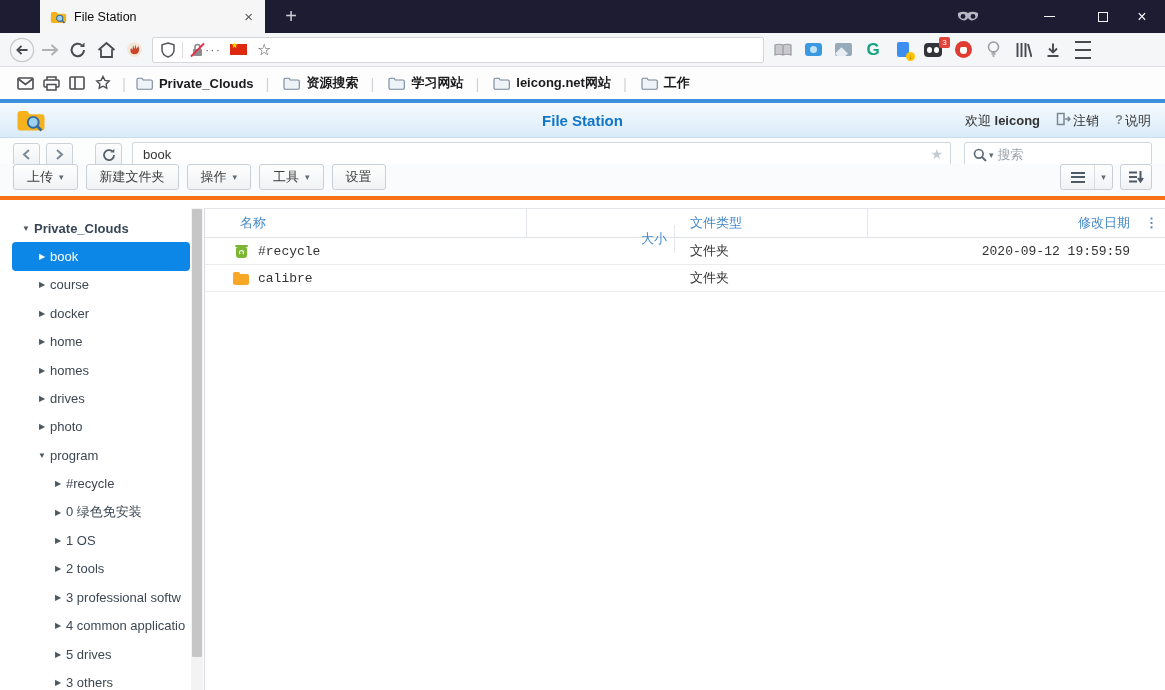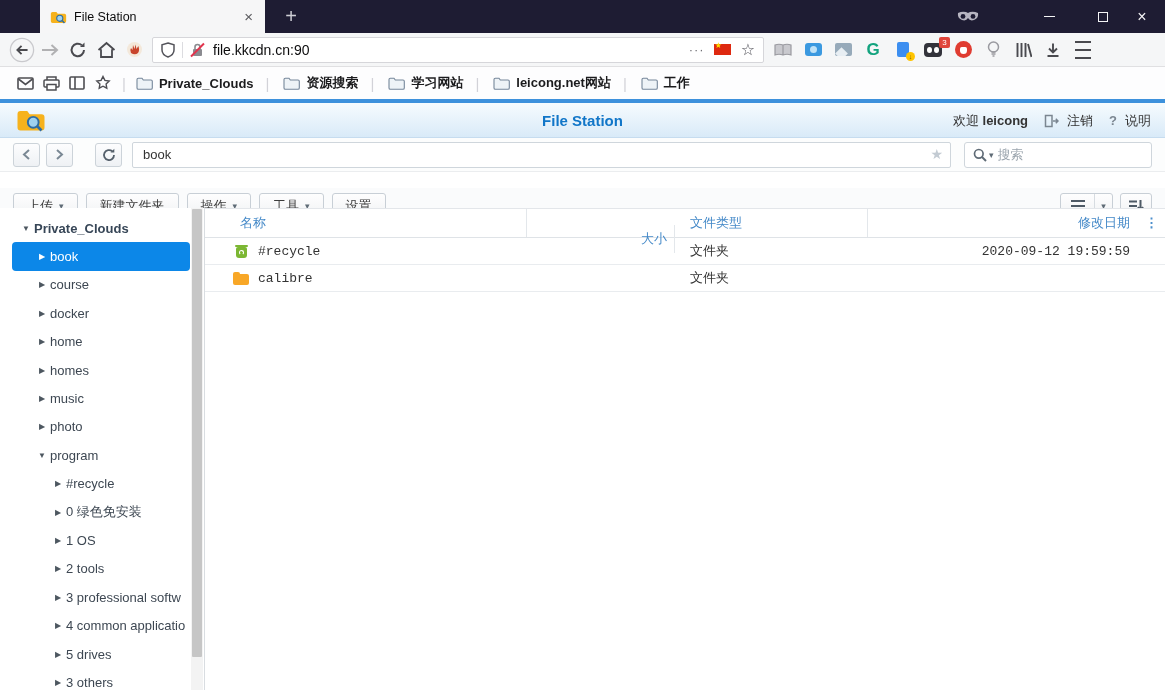--- a/index.html
+++ b/index.html
@@ -54,34 +54,34 @@
   .bm-label { font-size:13px; color:#1b1b1d; font-weight:600; white-space:nowrap; }
 
   
   .blueline { position:absolute; top:99px; left:0; width:100%; height:4px; background:#3d91dc; }
   .fs-header { position:absolute; top:103px; left:0; width:100%; height:35px; background:linear-gradient(#f6fbfe,#d9eaf8); border-bottom:1px solid #c6dcef; }
   .fs-logo { position:absolute; left:16px; top:4px; }
   .fs-title { position:absolute; left:0; right:0; top:9px; text-align:center; color:#1176c8; font-weight:bold; font-size:15px; }
   .fs-right { position:absolute; right:14px; top:0; height:35px; display:flex; align-items:center; gap:16px; }
   .fs-welcome { font-size:13px; color:#333; }
   .fs-welcome b { font-weight:bold; }
-  .fs-link { display:flex; align-items:center; gap:8px; color:#333; font-size:13px; cursor:default; }
+  .fs-link { display:flex; align-items:flex-start; gap:2px; color:#333; font-size:13px; cursor:default; }
   .help-glyph { color:#7b8691; font-weight:bold; font-size:13px; border:0; }
 
   .navrow { position:absolute; top:138px; left:0; width:100%; height:34px; background:#fcfdfd; border-bottom:1px solid #ebedef; display:flex; align-items:center; padding:0 13px; }
   .sq-btn { width:27px; height:24px; background:linear-gradient(#fdfdfe,#eef1f4); border:1px solid #ccd3d9; border-radius:3px; display:flex; align-items:center; justify-content:center; flex:0 0 auto; }
   .pathwrap { flex:1; height:26px; margin-left:10px; position:relative; }
   .pathinput { width:100%; height:100%; border:1px solid #cfd6dc; border-radius:2px; background:#fff; font-size:13px; color:#333; padding:0 26px 0 10px; font-family:inherit; }
   .path-star { position:absolute; right:8px; top:4px; color:#c3cbd3; font-size:14px; }
   .searchbox { width:188px; height:26px; margin-left:13px; border:1px solid #cfd6dc; border-radius:3px; background:#fff; display:flex; align-items:center; padding:0 8px; flex:0 0 auto; }
   .search-caret { font-size:9px; color:#5f6b76; margin:0 4px 0 2px; }
   .searchinput { border:0; outline:none; flex:1; min-width:0; font-size:13px; color:#333; font-family:inherit; }
   .searchinput::placeholder { color:#9aa4ad; }
 
-  .actionrow { position:absolute; top:188px; left:0; width:100%; height:36px; background:#fafbfc; border-bottom:1px solid #f97316; display:flex; align-items:center; padding:0 13px; }
+  .actionrow { position:absolute; top:164px; left:0; width:100%; height:36px; background:#fafbfc; border-bottom:4px solid #f97316; display:flex; padding:0 13px; }
   .tbtn { height:26px; background:linear-gradient(#fefefe,#f0f2f4); border:1px solid #c8cfd6; border-radius:3px; color:#3c3c3c; font-size:13px; padding:0 13px; display:flex; align-items:center; gap:6px; margin-right:8px; }
   .tbtn .caret { font-size:9px; color:#5f6b76; }
   .view-group { margin-left:auto; display:flex; gap:7px; }
   .split-btn { display:flex; height:26px; border:1px solid #c8cfd6; border-radius:3px; overflow:hidden; background:linear-gradient(#fefefe,#f0f2f4); }
   .split-l { width:34px; display:flex; flex-direction:column; align-items:center; justify-content:center; gap:2.5px; border-right:1px solid #d7dce1; }
   .split-l div { width:14px; height:2px; background:#4e5a66; }
   .split-r { width:17px; display:flex; align-items:center; justify-content:center; font-size:9px; color:#5f6b76; }
   .sort-btn { width:32px; height:26px; border:1px solid #c8cfd6; border-radius:3px; background:linear-gradient(#fefefe,#f0f2f4); display:flex; align-items:center; justify-content:center; }
 
   
@@ -195,21 +195,20 @@
           </svg>
       </span>
       <span class="url-div"></span>
       <span>
         <svg width="15" height="16" viewBox="0 0 15 16">
             <rect x="3" y="7" width="9" height="7" rx="1" fill="#8b8b90"></rect>
             <path d="M5 7 V5 a2.5 2.5 0 0 1 5 0 v2" fill="none" stroke="#8b8b90" stroke-width="1.6"></path>
             <line x1="1" y1="14.5" x2="14" y2="1.5" stroke="#e2334d" stroke-width="2"></line>
           </svg>
       </span>
-      <span class="url-text">file.kkcdn.cn:90</span>
       <span class="url-more">···</span>
       <span class="flag">
           <span>★</span>
         </span>
       <span class="bstar">☆</span>
     </div>
     <div class="ext">
       <svg width="18" height="14" viewBox="0 0 18 14">
           <path d="M1 2 q4-1.5 8 0 q4-1.5 8 0 V12 q-4-1.5-8 0 q-4-1.5-8 0 z M9 2 v10" fill="#c9c9ce" stroke="#9a9aa0" stroke-width="1.2"></path>
         </svg>
@@ -440,21 +439,21 @@
         <div class="tree-row lvl1">
     <span class="tree-arrow">▶</span>
     <span class="tree-label">home</span>
   </div>
         <div class="tree-row lvl1">
     <span class="tree-arrow">▶</span>
     <span class="tree-label">homes</span>
   </div>
         <div class="tree-row lvl1">
     <span class="tree-arrow">▶</span>
-    <span class="tree-label">music</span>
+    <span class="tree-label">drives</span>
   </div>
         <div class="tree-row lvl1">
     <span class="tree-arrow">▶</span>
     <span class="tree-label">photo</span>
   </div>
         <div class="tree-row lvl1">
     <span class="tree-arrow">▼</span>
     <span class="tree-label">program</span>
   </div>
         <div class="tree-row lvl2">

